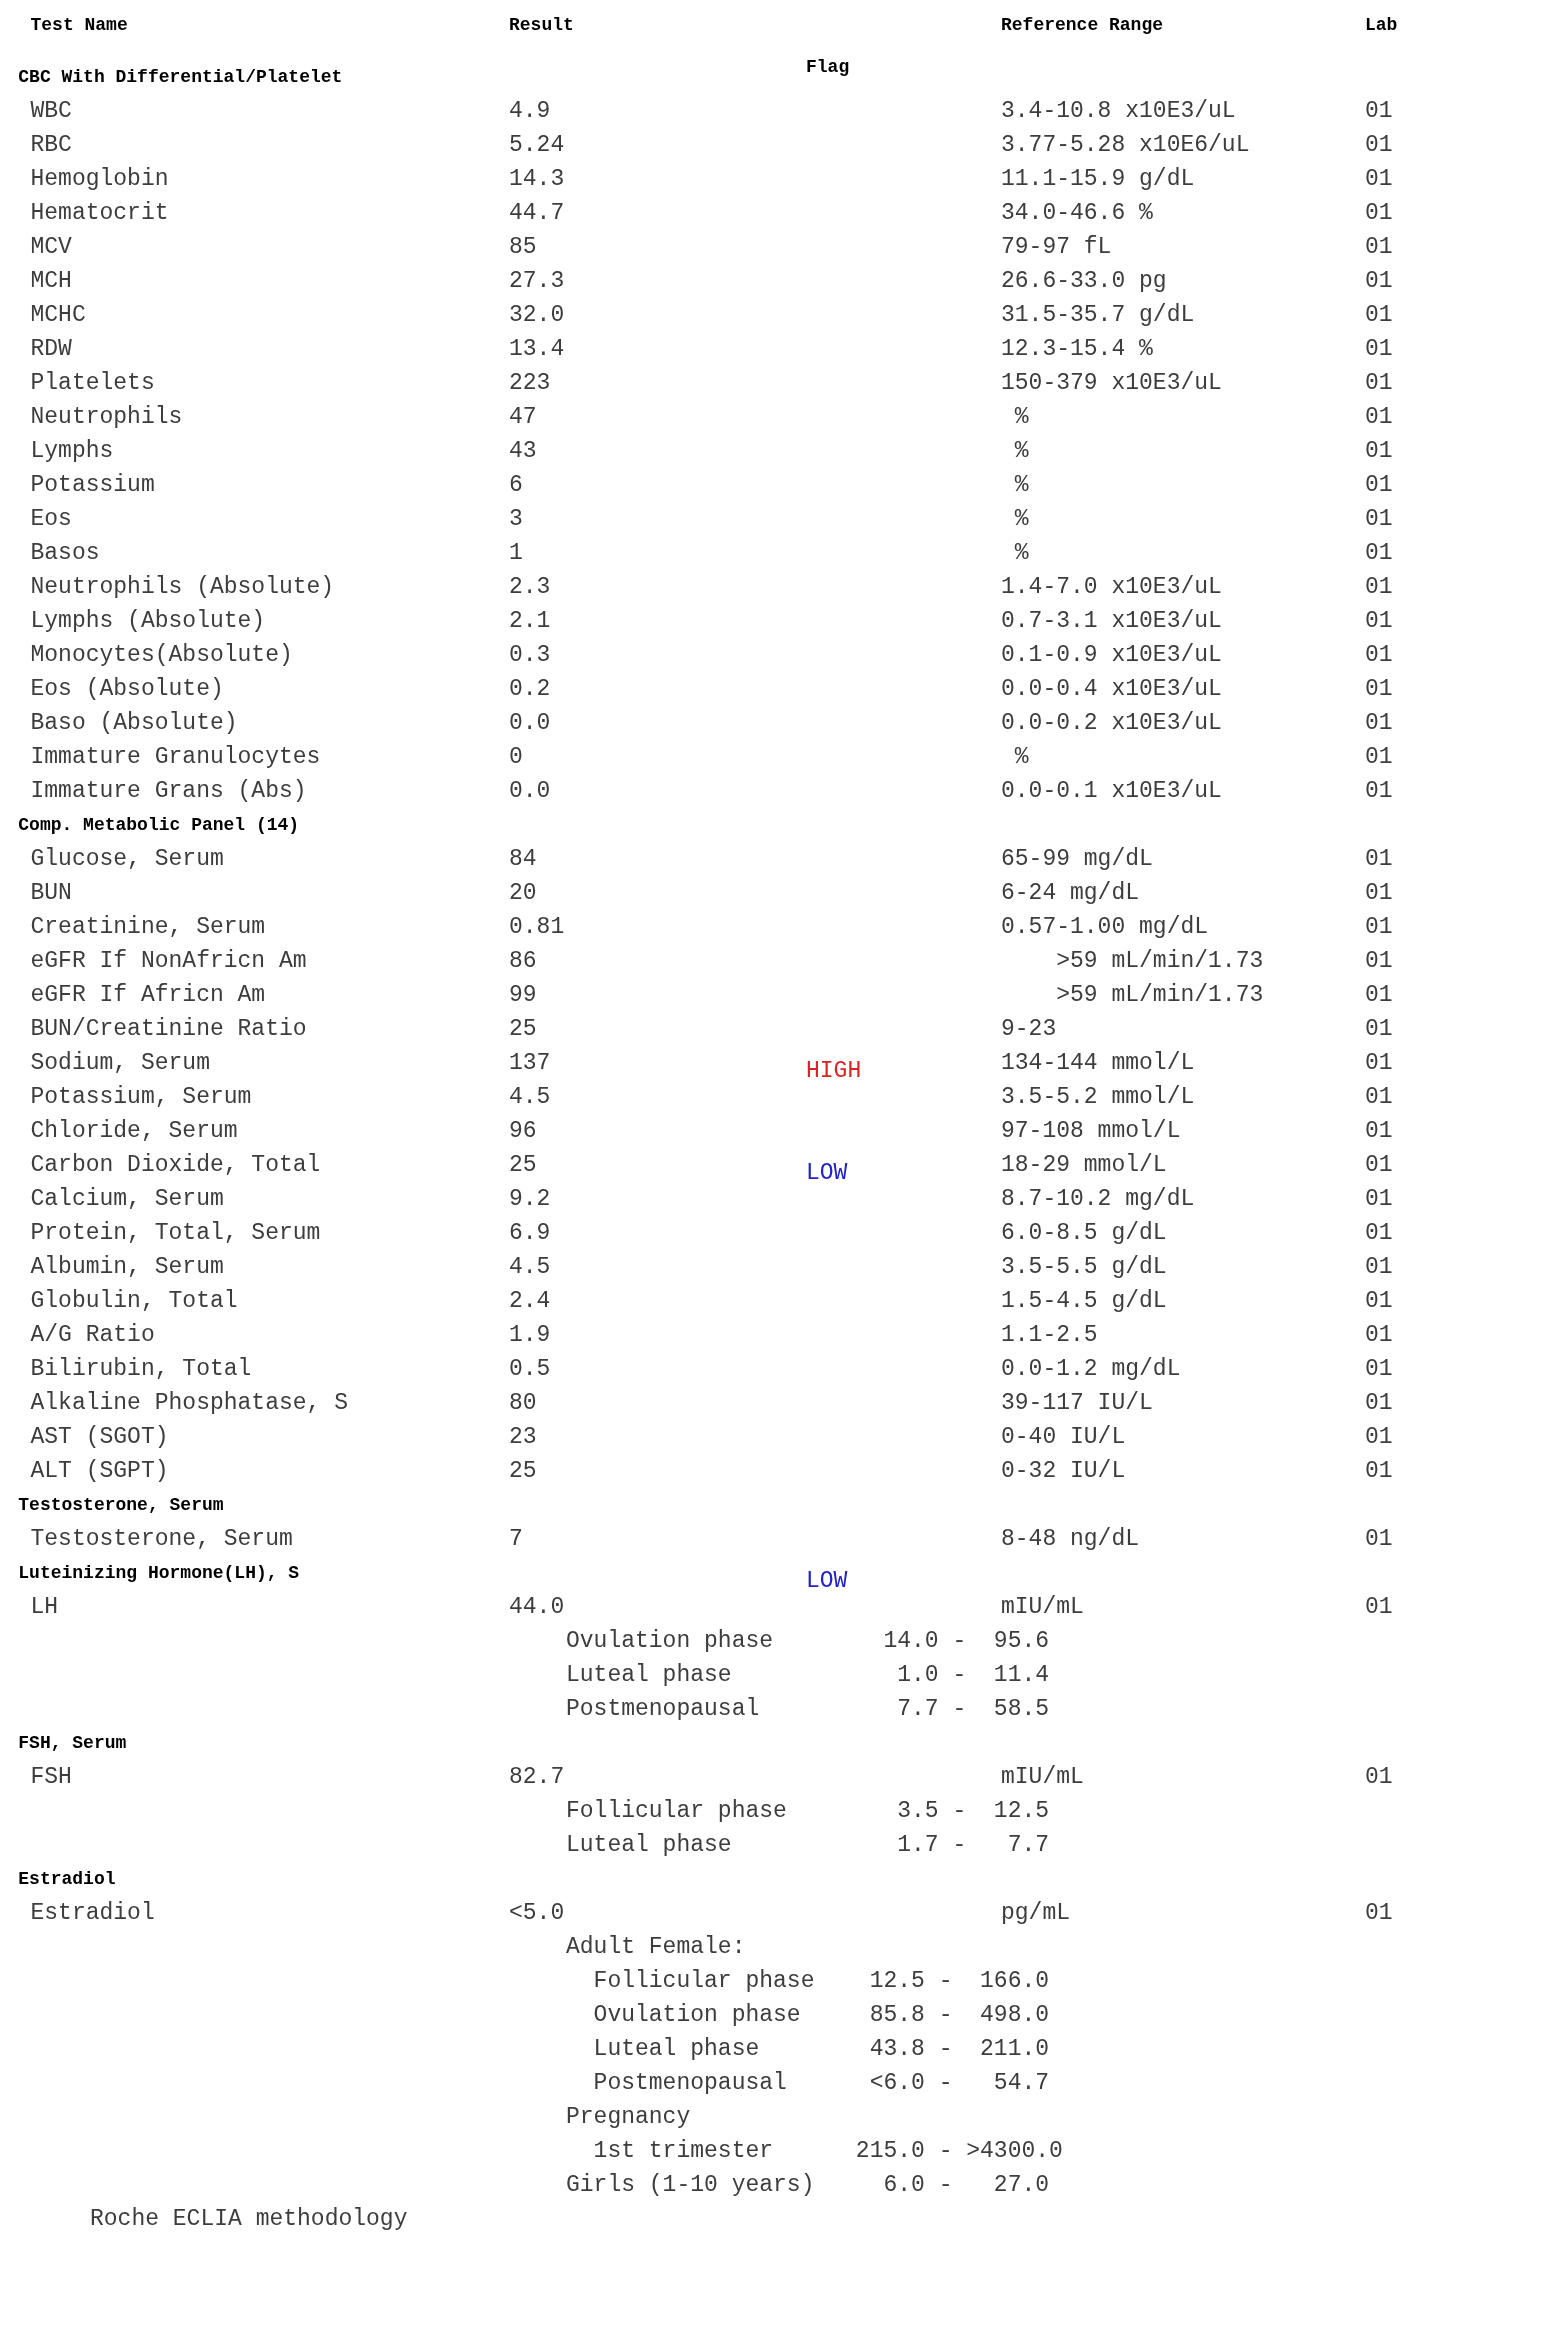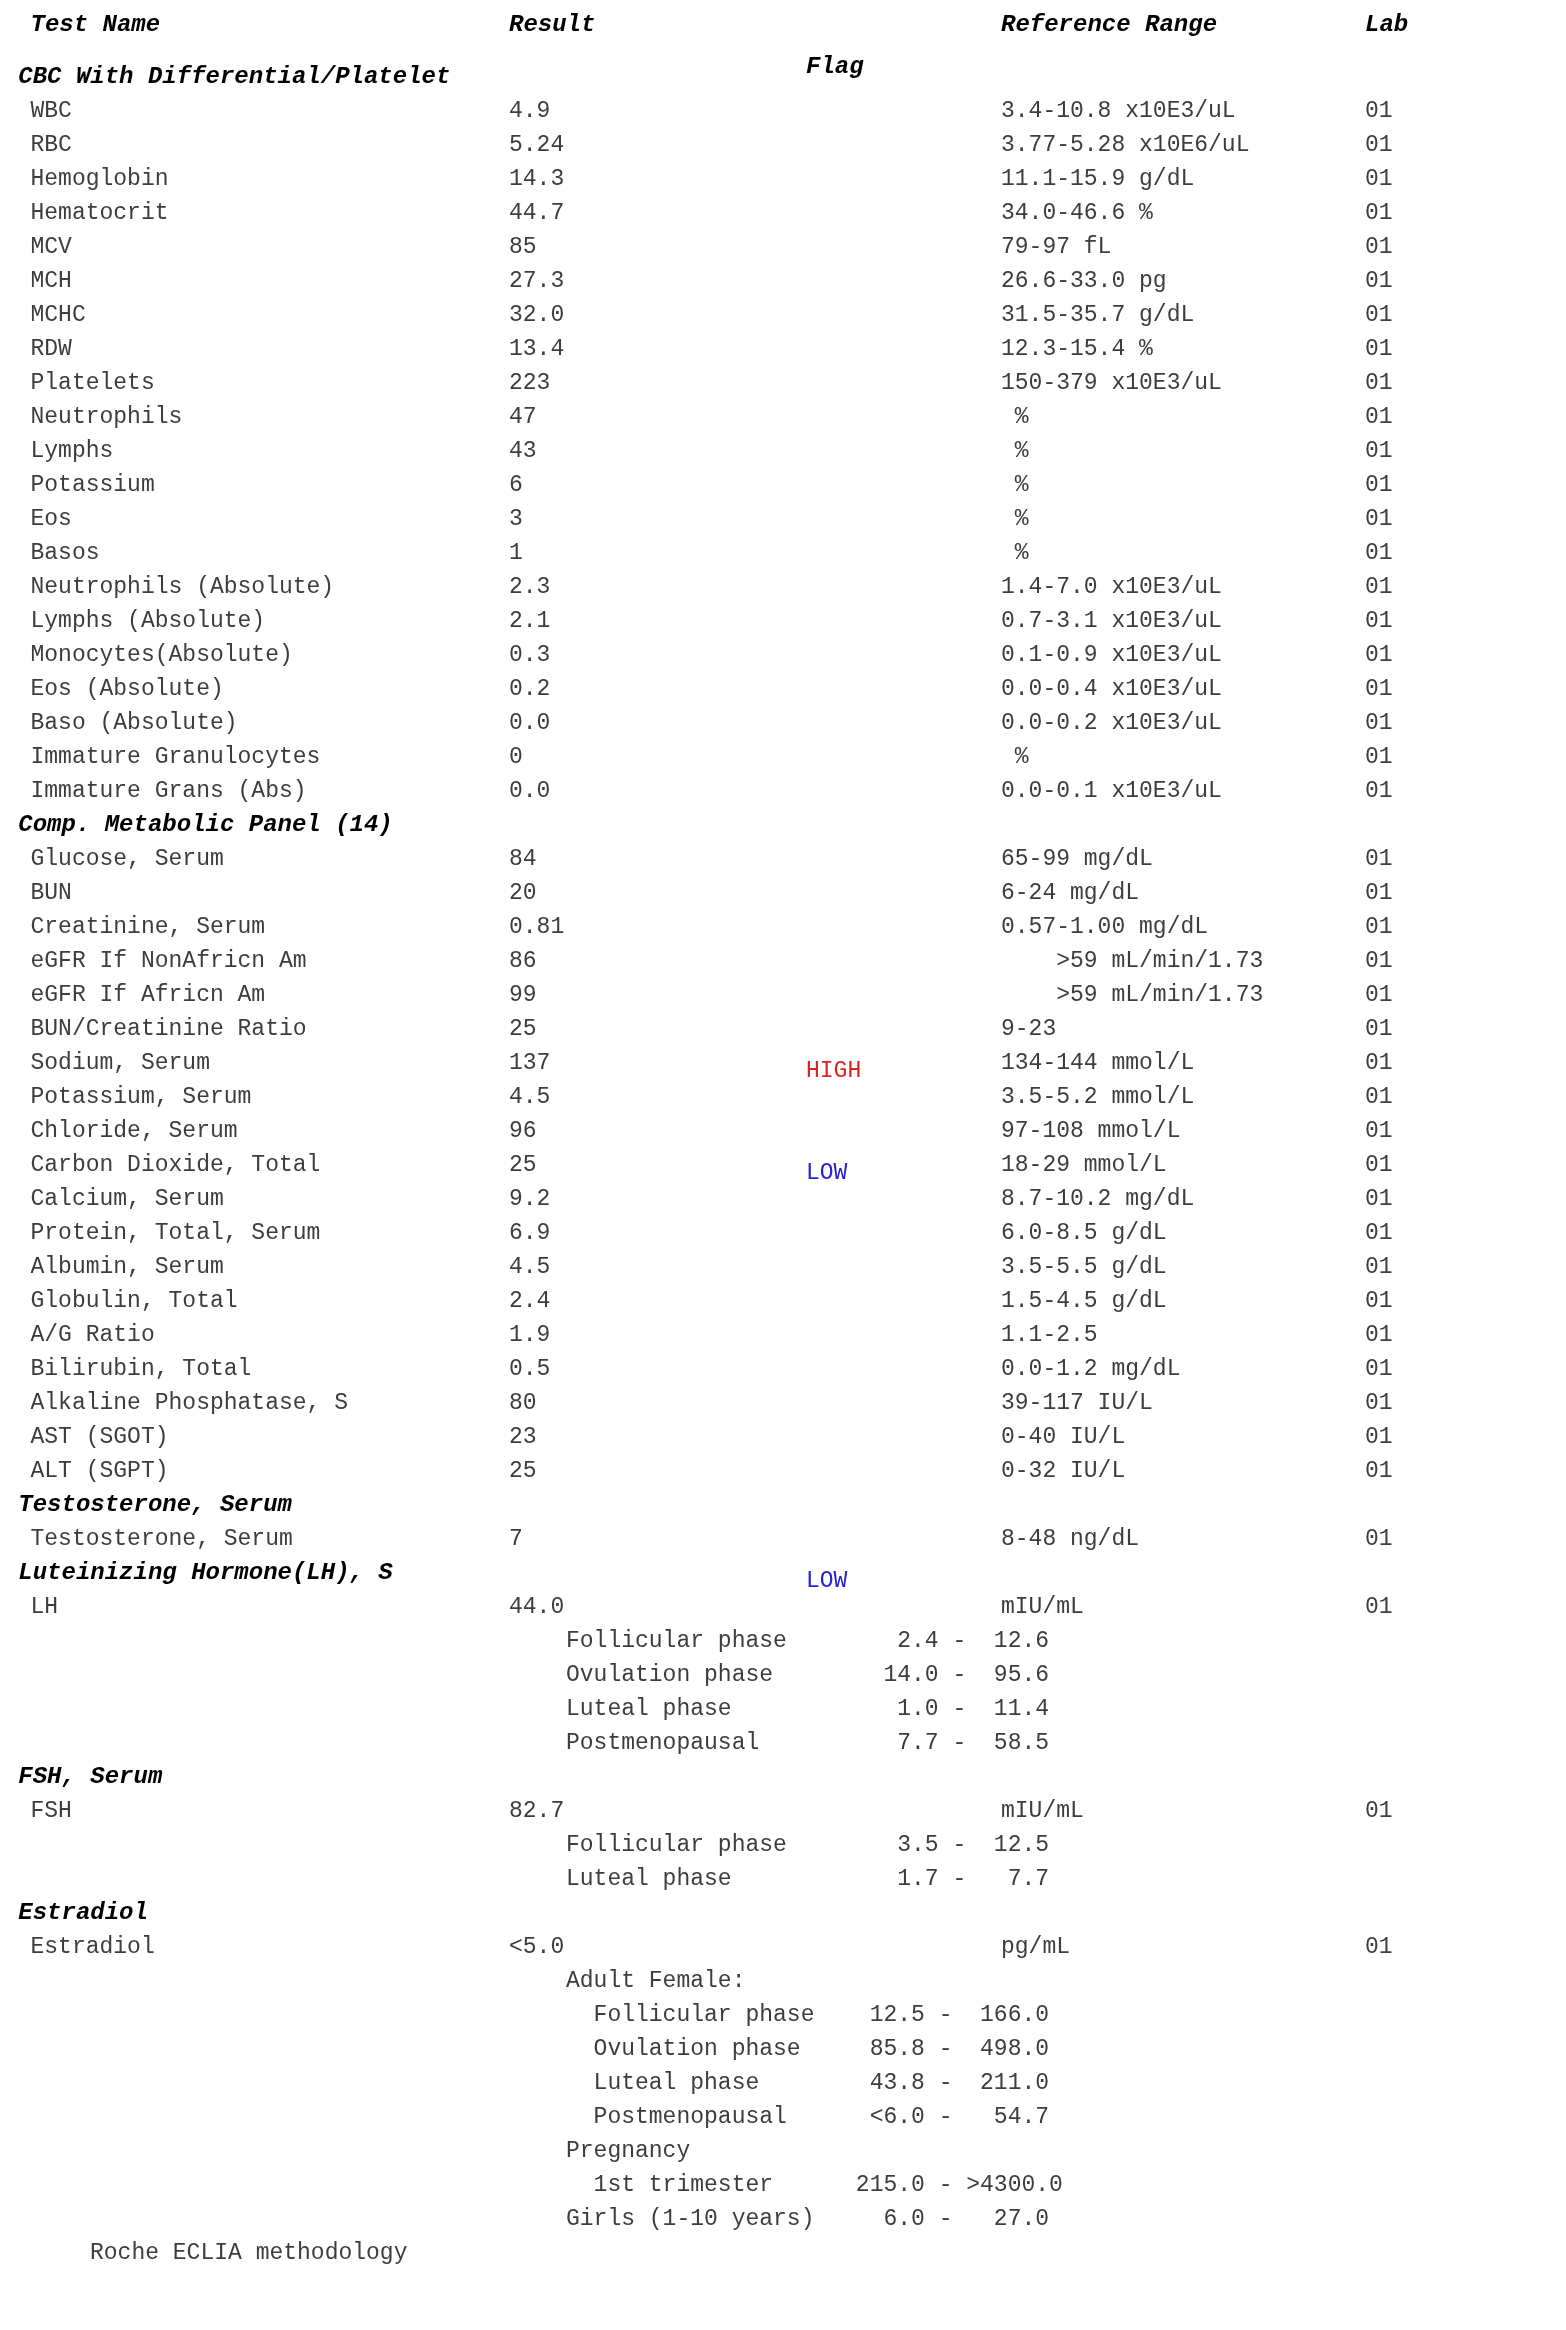--- a/index.html
+++ b/index.html
@@ -8,21 +8,21 @@
     width:1566px;height:2330px;
     background:#ffffff;
     box-sizing:border-box;
     padding-top:8.1px;
     overflow:hidden;
     font-family:"Liberation Mono", monospace;
   }
   .line{position:relative;height:34px;white-space:pre;}
   .line span{position:absolute;top:0;line-height:34px;white-space:pre;}
   .body-cell{font-size:23px;font-weight:400;color:#3d3d3d;}
-  .bold-cell{font-size:24px;font-weight:700;color:#000000;font-style:italic;}
+  .bold-cell{font-size:18px;font-weight:700;color:#000000;}
   .cell-name{left:30.5px;}
   .cell-result{left:509px;}
   .cell-flag{left:806px;margin-top:42px;}
   .cell-ref{left:1001px;}
   .cell-lab{left:1365px;}
   .cell-section{left:18.3px;}
   .cell-sub{left:566px;}
   .cell-note{left:90px;}
   .flag-HIGH{color:var(--high-color,#dd2222);}
   .flag-LOW{color:var(--low-color,#2222cc);}
@@ -80,21 +80,20 @@
       <div class="line"><span class="body-cell cell-name">Globulin, Total</span><span class="body-cell cell-result">2.4</span><span class="body-cell cell-ref">1.5-4.5 g/dL</span><span class="body-cell cell-lab">01</span></div>
       <div class="line"><span class="body-cell cell-name">A/G Ratio</span><span class="body-cell cell-result">1.9</span><span class="body-cell cell-ref">1.1-2.5</span><span class="body-cell cell-lab">01</span></div>
       <div class="line"><span class="body-cell cell-name">Bilirubin, Total</span><span class="body-cell cell-result">0.5</span><span class="body-cell cell-ref">0.0-1.2 mg/dL</span><span class="body-cell cell-lab">01</span></div>
       <div class="line"><span class="body-cell cell-name">Alkaline Phosphatase, S</span><span class="body-cell cell-result">80</span><span class="body-cell cell-ref">39-117 IU/L</span><span class="body-cell cell-lab">01</span></div>
       <div class="line"><span class="body-cell cell-name">AST (SGOT)</span><span class="body-cell cell-result">23</span><span class="body-cell cell-ref">0-40 IU/L</span><span class="body-cell cell-lab">01</span></div>
       <div class="line"><span class="body-cell cell-name">ALT (SGPT)</span><span class="body-cell cell-result">25</span><span class="body-cell cell-ref">0-32 IU/L</span><span class="body-cell cell-lab">01</span></div>
       <div class="line"><span class="bold-cell cell-section">Testosterone, Serum</span></div>
       <div class="line"><span class="body-cell cell-name">Testosterone, Serum</span><span class="body-cell cell-result">7</span><span class="body-cell cell-flag flag-LOW">LOW</span><span class="body-cell cell-ref">8-48 ng/dL</span><span class="body-cell cell-lab">01</span></div>
       <div class="line"><span class="bold-cell cell-section">Luteinizing Hormone(LH), S</span></div>
       <div class="line"><span class="body-cell cell-name">LH</span><span class="body-cell cell-result">44.0</span><span class="body-cell cell-ref">mIU/mL</span><span class="body-cell cell-lab">01</span></div>
-      <div class="line"><span class="body-cell cell-sub">Follicular phase        2.4 -  12.6</span></div>
       <div class="line"><span class="body-cell cell-sub">Ovulation phase        14.0 -  95.6</span></div>
       <div class="line"><span class="body-cell cell-sub">Luteal phase            1.0 -  11.4</span></div>
       <div class="line"><span class="body-cell cell-sub">Postmenopausal          7.7 -  58.5</span></div>
       <div class="line"><span class="bold-cell cell-section">FSH, Serum</span></div>
       <div class="line"><span class="body-cell cell-name">FSH</span><span class="body-cell cell-result">82.7</span><span class="body-cell cell-ref">mIU/mL</span><span class="body-cell cell-lab">01</span></div>
       <div class="line"><span class="body-cell cell-sub">Follicular phase        3.5 -  12.5</span></div>
       <div class="line"><span class="body-cell cell-sub">Luteal phase            1.7 -   7.7</span></div>
       <div class="line"><span class="bold-cell cell-section">Estradiol</span></div>
       <div class="line"><span class="body-cell cell-name">Estradiol</span><span class="body-cell cell-result">&lt;5.0</span><span class="body-cell cell-ref">pg/mL</span><span class="body-cell cell-lab">01</span></div>
       <div class="line"><span class="body-cell cell-sub">Adult Female:</span></div>

